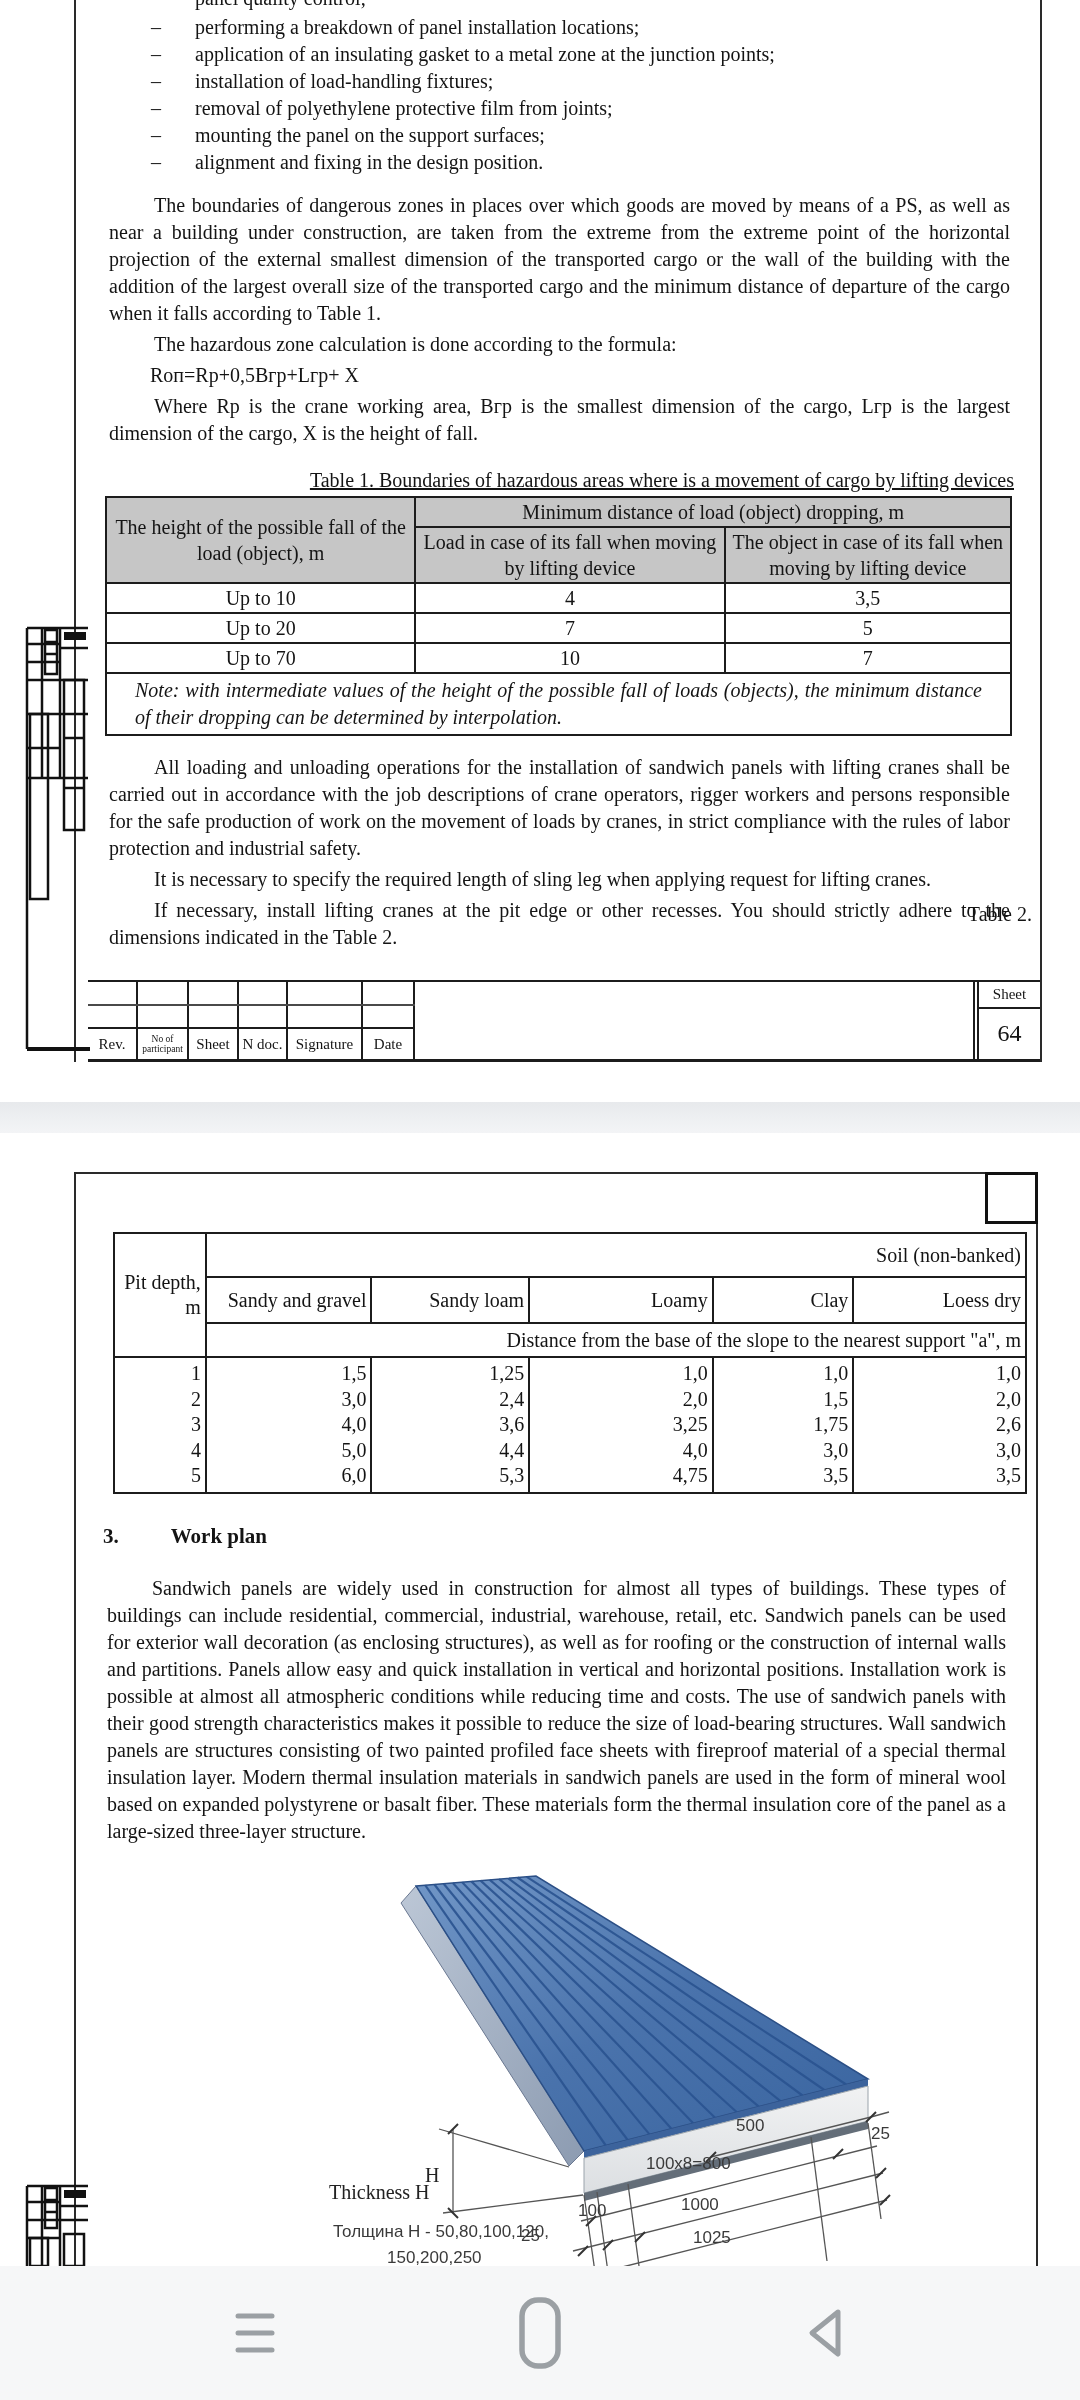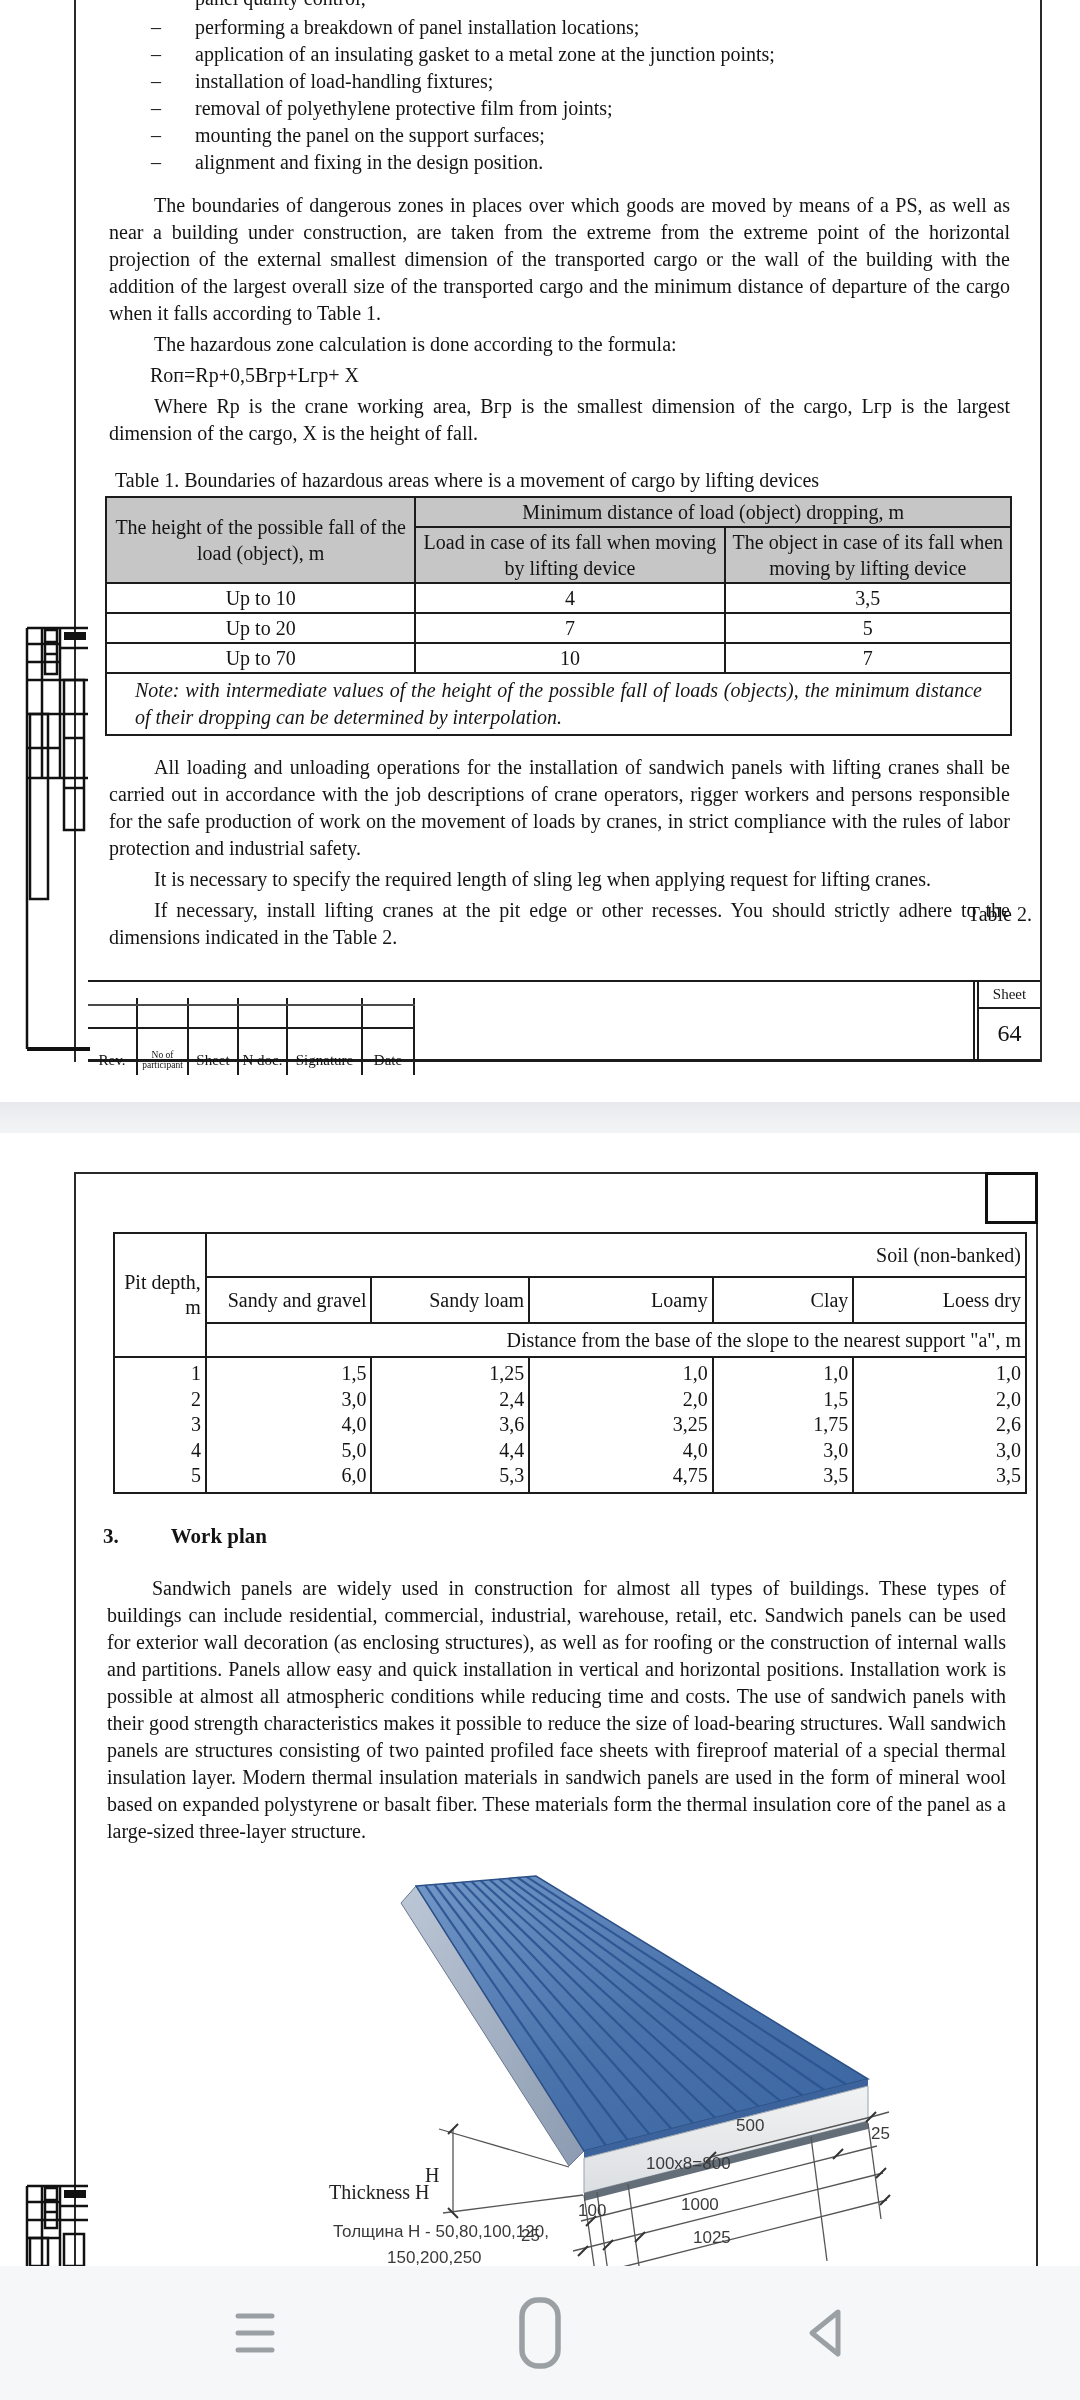--- a/index.html
+++ b/index.html
@@ -12,34 +12,34 @@
   .p1content{position:absolute;left:29px;right:26px;top:0;}
   .para{font-size:20px;line-height:27px;text-align:justify;text-indent:45px;margin:4px;}
   .cutline{height:12px;overflow:hidden;position:relative;}
   .cutline>div{position:absolute;top:-15px;left:90px;font-size:20px;line-height:27px;}
   .bullets{margin-top:2px;}
   .bullet{position:relative;padding-left:90px;font-size:20px;line-height:27px;}
   .bullet .dash{position:absolute;left:46px;top:0;}
   .formula{font-size:20px;line-height:27px;text-indent:45px;margin:0;}
 
   .t1wrap{margin-top:20px;}
-  .t1title{font-size:20px;line-height:26px;text-align:left;margin:0 0 3px 10px;}
+  .t1title{font-size:20px;line-height:26px;text-align:right;margin:0 0 3px 10px;text-decoration:underline;}
   table{border-collapse:collapse;}
   .t1{width:907px;}
   .t1 td{border:2px solid #1c1c1c;text-align:center;vertical-align:middle;
          font-size:20px;line-height:26px;padding:1px 6px;font-weight:normal;}
   .t1 .hdr{background:#c6c6c6;}
   .t1 .note{font-style:italic;text-align:justify;text-indent:0;padding:3px 28px;line-height:27px;}
 
   .tbl2cap{position:absolute;right:8px;top:903px;font-size:20px;}
 
   
   .stamp{position:absolute;left:12px;right:0;bottom:0;height:77px;
          border-top:2px solid #1c1c1c;border-bottom:3px solid #1c1c1c;}
-  .stampcols{position:absolute;left:0;top:16px;height:100%;width:327px;display:flex;}
+  .stampcols{position:absolute;left:0;top:0;height:100%;width:327px;display:flex;}
   .scol{height:100%;border-right:2px solid #1c1c1c;position:relative;box-sizing:border-box;}
   .scol .lbl{position:absolute;left:0;right:0;bottom:0;height:30px;display:flex;
              align-items:center;justify-content:center;font-size:15px;}
   .scol .lbl.small{font-size:9.5px;line-height:10px;text-align:center;}
   .shline{position:absolute;left:0;width:327px;height:0;border-top:2px solid #4a4a4a;}
   .sheetbox{position:absolute;right:0;top:0;width:63px;height:100%;
             border-left:2px solid #1c1c1c;box-sizing:border-box;}
   .sheetbox .cap{height:25px;border-bottom:2px solid #1c1c1c;display:flex;align-items:center;
                  justify-content:center;font-size:15px;}
   .sheetbox .num{height:48px;display:flex;align-items:center;justify-content:center;font-size:24px;}

